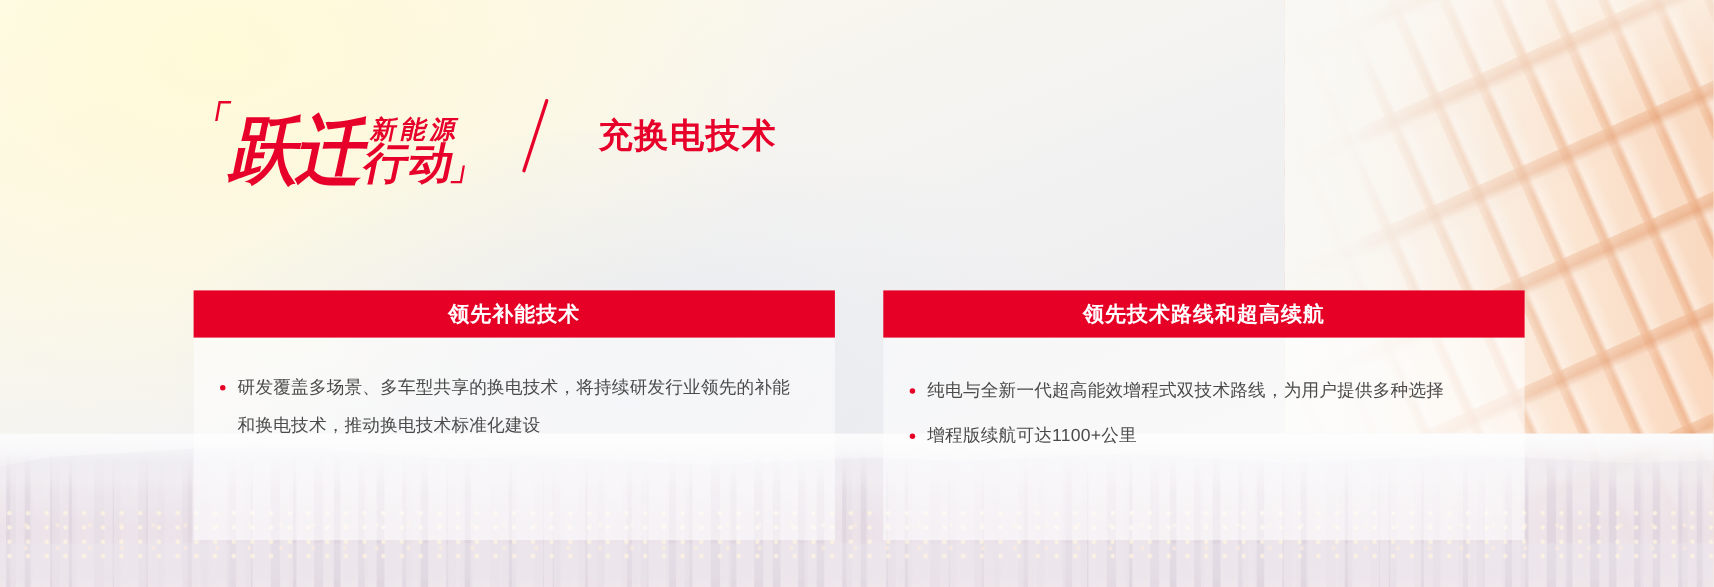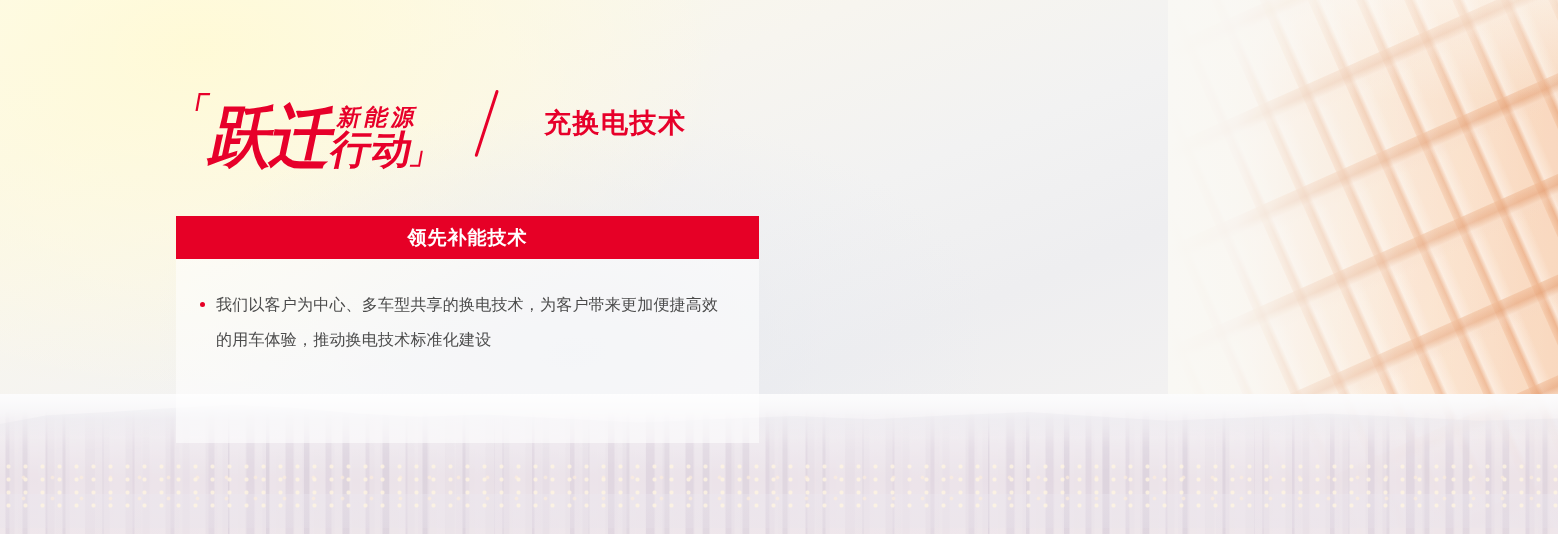--- a/index.html
+++ b/index.html
@@ -259,21 +259,21 @@
     position:absolute;
     left:20px; top:2px;
     width:2.5px; height:70px;
     background:#E7002A;
     transform:rotate(18deg);
     transform-origin:top center;
     border-radius:2px;
   }
 
   .page-title{
-    font-size:27px;
+    font-size:31px;
     font-weight:700;
     color:#E7002A;
     letter-spacing:1.5px;
     white-space:nowrap;
     line-height:1;
     margin-bottom:2px;
   }
 
   
   .cards{
@@ -289,20 +289,21 @@
   }
   .card-header{
     height:43px;
     background:#E60026;
     color:#ffffff;
     display:flex; align-items:center; justify-content:center;
     font-size:19px;
     font-weight:700;
     letter-spacing:1px;
     white-space:nowrap;
+    margin-top:48px;
   }
   .card-body{
     flex:1;
     min-height:184px;
     background:rgba(255,255,255,.55);
     padding:28px 30px 24px 22px;
   }
   .bullet-list{ list-style:none; }
   .bullet-item{
     position:relative;
@@ -365,20 +366,29 @@
 
     <div class="page-title">充换电技术</div>
   </div>
 
   <div class="cards">
 
     <div class="card card-left">
       <div class="card-header">领先补能技术</div>
       <div class="card-body">
         <ul class="bullet-list">
-          <li class="bullet-item">我们以客户为中心、多车型共享的换电技术，为客户带来更加便捷高效的用车体验，推动换电技术标准化建设</li>
+          <li class="bullet-item">研发覆盖多场景、多车型共享的换电技术，将持续研发行业领先的补能和换电技术，推动换电技术标准化建设</li>
         </ul>
       </div>
     </div>
 
+    <div class="card card-right">
+      <div class="card-header">领先技术路线和超高续航</div>
+      <div class="card-body">
+        <ul class="bullet-list">
+          <li class="bullet-item">纯电与全新一代超高能效增程式双技术路线，为用户提供多种选择</li>
+          <li class="bullet-item">增程版续航可达1100+公里</li>
+        </ul>
+      </div>
+    </div>
 
   </div>
 </div>
 
 </body></html>

